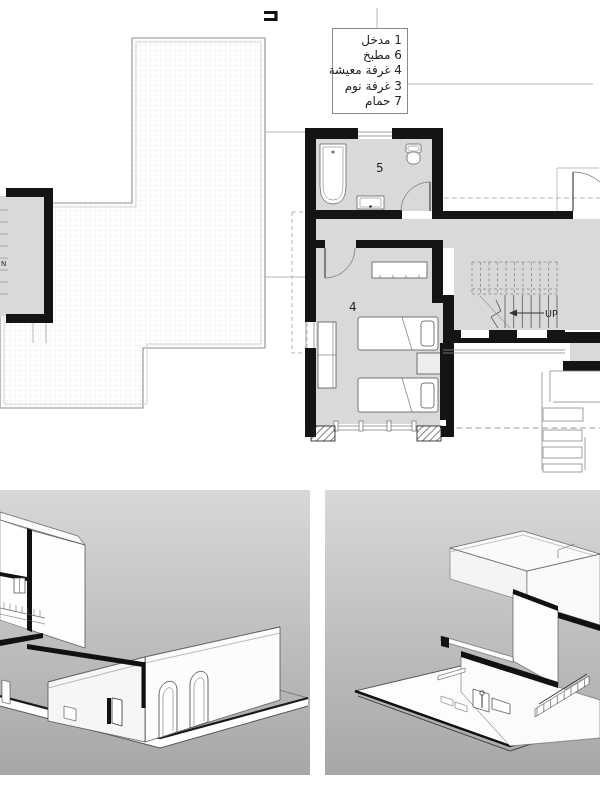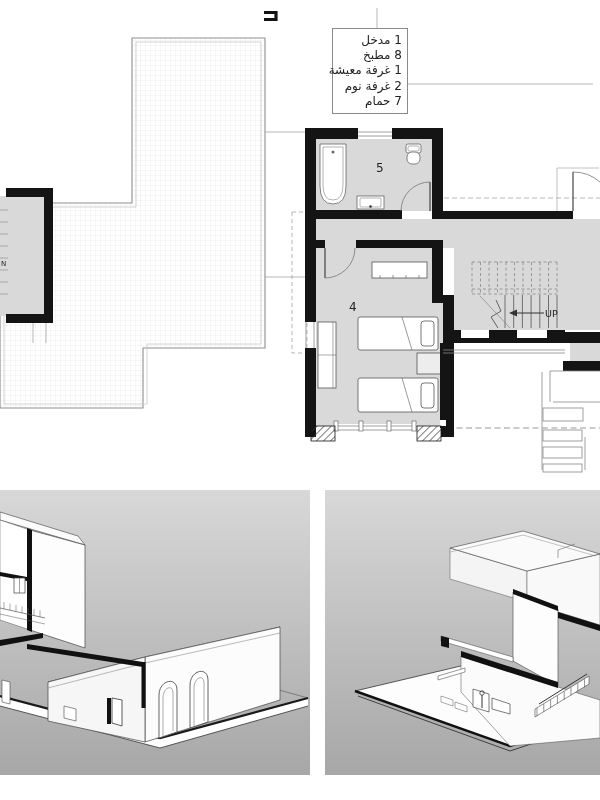--- a/index.html
+++ b/index.html
@@ -193,23 +193,23 @@
       <rect x="543" y="447" width="39" height="11"></rect>
       <rect x="543" y="464" width="39" height="8"></rect>
     </g>
 
     <text x="376" y="172" font-size="12">5</text>
     <text x="349" y="311" font-size="12">4</text>
   </svg>
 
   <div id="legend-box" class="abs">
     <div class="legend-item">1 مدخل</div>
-    <div class="legend-item">8 مطبخ</div>
-    <div class="legend-item">1 غرفة معيشة</div>
-    <div class="legend-item">2 غرفة نوم</div>
+    <div class="legend-item">6 مطبخ</div>
+    <div class="legend-item">4 غرفة معيشة</div>
+    <div class="legend-item">3 غرفة نوم</div>
     <div class="legend-item">7 حمام</div>
   </div>
 
   <div id="panel-left" class="abs panel">
     <svg width="310" height="285" viewBox="0 0 310 285">
 
       <g>
         <polygon points="0,206 160,248 308,208 308,216 160,258 0,216" fill="#fff"></polygon>
         <path d="M225,185 L308,208" stroke="#555" stroke-width="0.6" fill="none"></path>
         <polyline points="0,206 160,248 308,208" fill="none" stroke="#1a1a1a" stroke-width="2.2"></polyline>

